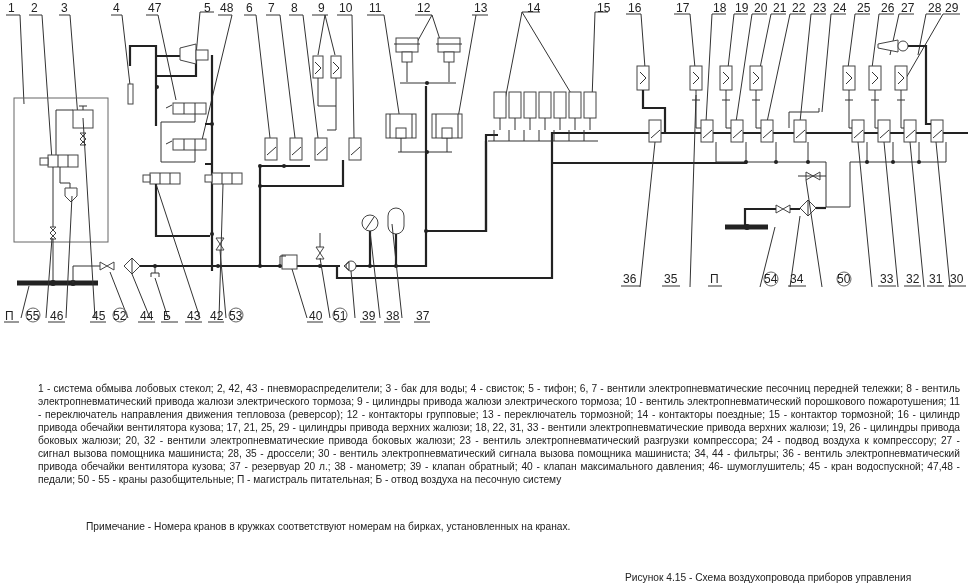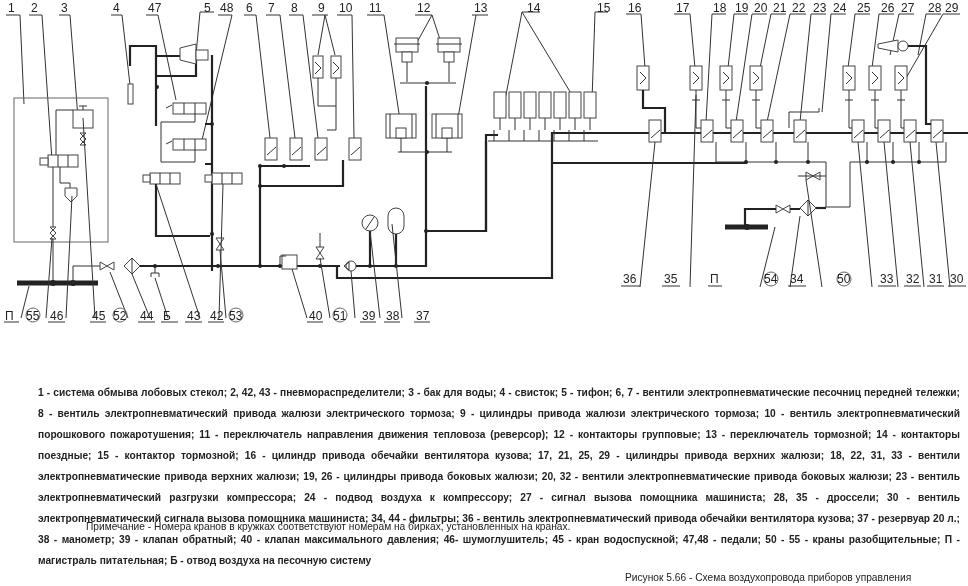--- a/index.html
+++ b/index.html
@@ -5,21 +5,21 @@
   html,body{margin:0;padding:0;background:#fff;}
   body{width:968px;height:586px;position:relative;overflow:hidden;font-family:"Liberation Sans",sans-serif;color:#222;}
   #diagram{position:absolute;left:0;top:0;width:968px;height:330px;}
   #diagram text{font-family:"Liberation Sans",sans-serif;font-size:12px;fill:#222;}
   .ln{stroke:#333;stroke-width:1;fill:none;}
   .th{stroke:#222;stroke-width:2.2;fill:none;}
   .tk{stroke:#222;stroke-width:5;fill:none;}
   .tn{stroke:#666;stroke-width:1;fill:none;}
   .box{stroke:#444;stroke-width:1;fill:#fff;}
   .dot{fill:#222;}
-  #legend{position:absolute;left:38px;top:382px;width:922px;font-size:10.2px;line-height:21px;text-align:justify;color:#222;font-weight:bold;}
+  #legend{position:absolute;left:38px;top:382px;width:922px;font-size:10.2px;line-height:13px;text-align:justify;color:#222;}
   #note{position:absolute;left:38px;top:521px;font-size:10.2px;color:#222;padding-left:48px;}
   #caption{position:absolute;left:625px;top:572px;font-size:10.2px;color:#222;}
 </style>
 </head>
 <body>
 
 <svg id="diagram" viewBox="0 0 968 330" xmlns="http://www.w3.org/2000/svg">
 
   <g>
     <text x="8" y="12">1</text>
@@ -363,13 +363,13 @@
     <line class="ln" x1="904" y1="286" x2="921" y2="286"></line>
     <text x="929" y="283">31</text>
     <line class="ln" x1="927" y1="286" x2="944" y2="286"></line>
     <text x="950" y="283">30</text>
     <line class="ln" x1="948" y1="286" x2="966" y2="286"></line>
   </g>
 </svg>
 
 <div id="legend">1 - система обмыва лобовых стекол; 2, 42, 43 - пневмораспределители; 3 - бак для воды; 4 - свисток; 5 - тифон; 6, 7 - вентили электропневматические песочниц передней тележки; 8 - вентиль электропневматический привода жалюзи электрического тормоза; 9 - цилиндры привода жалюзи электрического тормоза; 10 - вентиль электропневматический порошкового пожаротушения; 11 - переключатель направления движения тепловоза (реверсор); 12 - контакторы групповые; 13 - переключатель тормозной; 14 - контакторы поездные; 15 - контактор тормозной; 16 - цилиндр привода обечайки вентилятора кузова; 17, 21, 25, 29 - цилиндры привода верхних жалюзи; 18, 22, 31, 33 - вентили электропневматические привода верхних жалюзи; 19, 26 - цилиндры привода боковых жалюзи; 20, 32 - вентили электропневматические привода боковых жалюзи; 23 - вентиль электропневматический разгрузки компрессора; 24 - подвод воздуха к компрессору; 27 - сигнал вызова помощника машиниста; 28, 35 - дроссели; 30 - вентиль электропневматический сигнала вызова помощника машиниста; 34, 44 - фильтры; 36 - вентиль электропневматический привода обечайки вентилятора кузова; 37 - резервуар 20 л.; 38 - манометр; 39 - клапан обратный; 40 - клапан максимального давления; 46- шумоглушитель; 45 - кран водоспускной; 47,48 - педали; 50 - 55 - краны разобщительные; П - магистраль питательная; Б - отвод воздуха на песочную систему</div>
 <div id="note">Примечание - Номера кранов в кружках соответствуют номерам на бирках, установленных на кранах.</div>
-<div id="caption">Рисунок 5.66 - Схема воздухопровода приборов управления</div>
+<div id="caption">Рисунок 4.15 - Схема воздухопровода приборов управления</div>
 
 </body></html>

